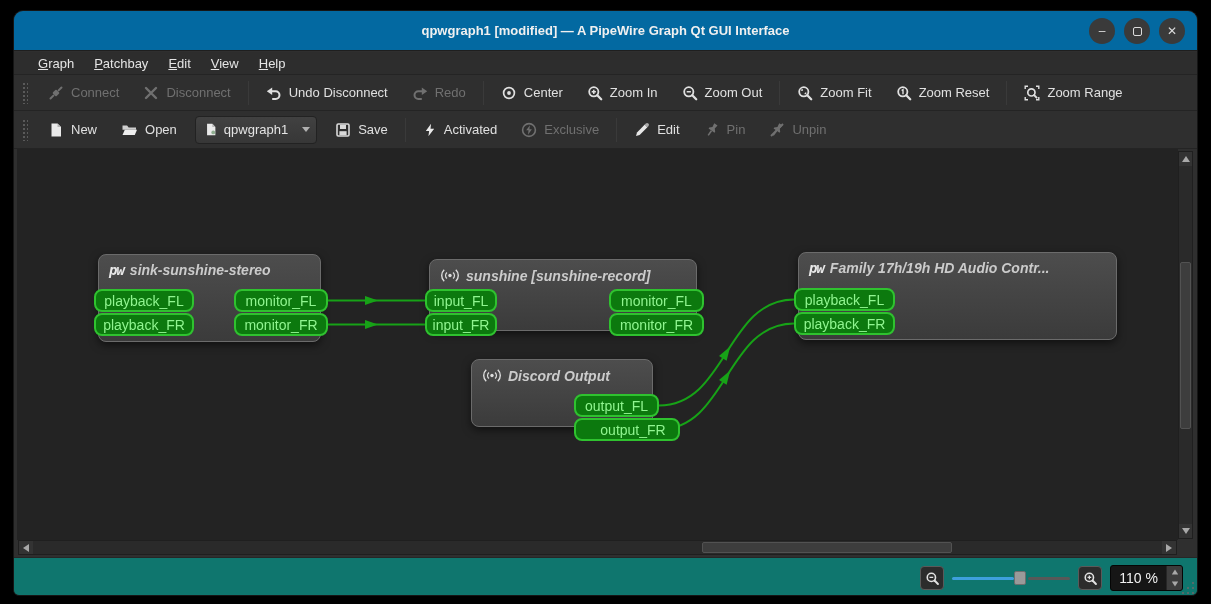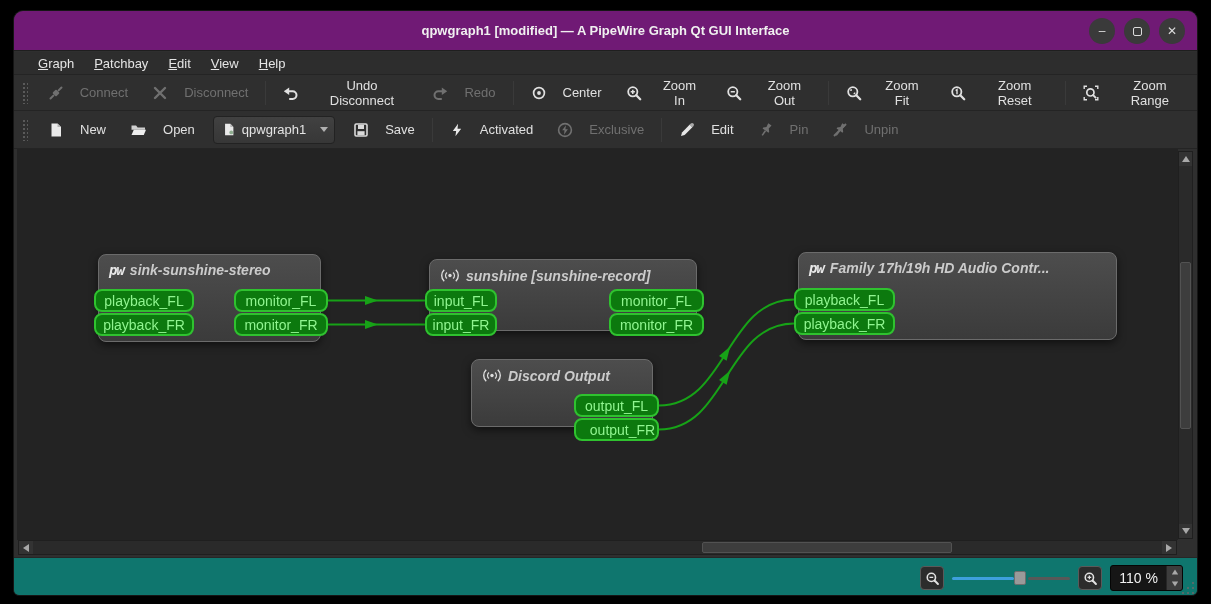--- a/index.html
+++ b/index.html
@@ -1,40 +1,40 @@
 <!DOCTYPE html>
 <html style="--port-fill: #0c790e; --port-border: #2fc22f; --port-text: #90f590; --link: #17a217; --accent: #3ea0dc;"><head>
 <meta charset="utf-8">
 <style>
   html,body{margin:0;padding:0;background:#000;width:1211px;height:604px;overflow:hidden;
     font-family:"Liberation Sans","DejaVu Sans",sans-serif;-webkit-font-smoothing:antialiased;}
   *{box-sizing:border-box;}
   .window{position:absolute;left:13px;top:10px;width:1185px;height:586px;background:#2f2f2f;
     border-radius:10px 10px 6px 6px;border:1px solid #151515;overflow:hidden;}
   
-  .titlebar{position:absolute;left:0;top:0;right:0;height:40px;background:#701a75;
+  .titlebar{position:absolute;left:0;top:0;right:0;height:40px;background:#0369a1;
     display:flex;align-items:center;justify-content:center;border-bottom:1px solid #1f1f1f;}
   .title-text{color:#f0f0f0;font-size:13px;font-weight:bold;}
   .winbtns{position:absolute;right:12px;top:7px;display:flex;gap:9px;}
   .winbtn{width:26px;height:26px;border-radius:50%;background:#3a3a3a;color:#dcdcdc;
     display:flex;align-items:center;justify-content:center;font-size:12px;}
   .maxglyph{width:9px;height:9px;border:1.5px solid #dcdcdc;border-radius:2px;}
   
   .menubar{position:absolute;left:0;top:41px;right:0;height:23px;background:#2d2d2d;
     display:flex;align-items:center;padding-left:14px;border-bottom:1px solid #242424;}
   .menu-item{display:inline-block;color:#e4e4e4;font-size:13px;padding:2px 10px;}
   .menu-item::first-letter{text-decoration:underline;}
   
   .toolbar{position:absolute;left:0;right:0;background:#2f2f2f;display:flex;align-items:center;
     padding-left:6px;border-bottom:1px solid #242424;}
   .tb1{top:64px;height:36px;}
   .tb2{top:100px;height:38px;}
   .thandle{width:6px;height:22px;margin:0 8px 0 2px;
     background-image:radial-gradient(#5a5a5a 1px,transparent 1.2px);background-size:4px 4px;}
-  .tbtn{display:flex;align-items:center;gap:16px;padding:0 12px;height:28px;font-size:13px;color:#e0e0e0;text-align:center;}
+  .tbtn{display:flex;align-items:center;gap:7px;padding:0 12px;height:28px;font-size:13px;color:#e0e0e0;}
   .tbtn.disabled{color:#707070;}
   .tbtn .icon{display:inline-flex;}
   .tsep{width:1px;height:24px;background:#232323;border-right:1px solid #3a3a3a;margin:0 5px;}
   .icon svg{display:block;}
   
   .combo{display:flex;align-items:center;gap:6px;height:28px;margin:0 6px;padding:0 6px 0 8px;
     background:linear-gradient(#414141,#373737);border:1px solid #222;border-radius:4px;color:#e4e4e4;font-size:13px;}
   .combo-arrow{width:0;height:0;border-left:4px solid transparent;border-right:4px solid transparent;
     border-top:5px solid #b0b0b0;margin-left:8px;}
   
@@ -360,21 +360,21 @@
             <svg width="20" height="17" viewBox="0 0 20 17">
               <circle cx="10" cy="8.5" r="1.7" fill="#dddddd"></circle>
               <path d="M6.9 5.4 a4.4 4.4 0 0 0 0 6.2 M13.1 5.4 a4.4 4.4 0 0 1 0 6.2" stroke="#dddddd" stroke-width="1.4" fill="none"></path>
               <path d="M4.2 2.7 a8 8 0 0 0 0 11.6 M15.8 2.7 a8 8 0 0 1 0 11.6" stroke="#dddddd" stroke-width="1.4" fill="none"></path>
             </svg>
           </span>
         <span>Discord Output</span>
       </div>
     </div>
     <div class="port" style="left:557px;top:245px;width:85px;">output_FL</div>
-    <div class="port" style="left:557px;top:269px;width:85px;padding-left:16px;">output_FR</div>
+    <div class="port" style="left:557px;top:269px;width:106px;padding-left:16px;">output_FR</div>
   </div>
 
   <div class="vscroll">
     <div class="sb-btn" style="left:0;top:0;width:13px;height:14px;">
         <span class="tri up"></span>
       </div>
     <div class="vthumb" style="top:110px;height:167px;"></div>
     <div class="sb-btn" style="left:0;bottom:0;width:13px;height:14px;">
         <span class="tri down"></span>
       </div>

